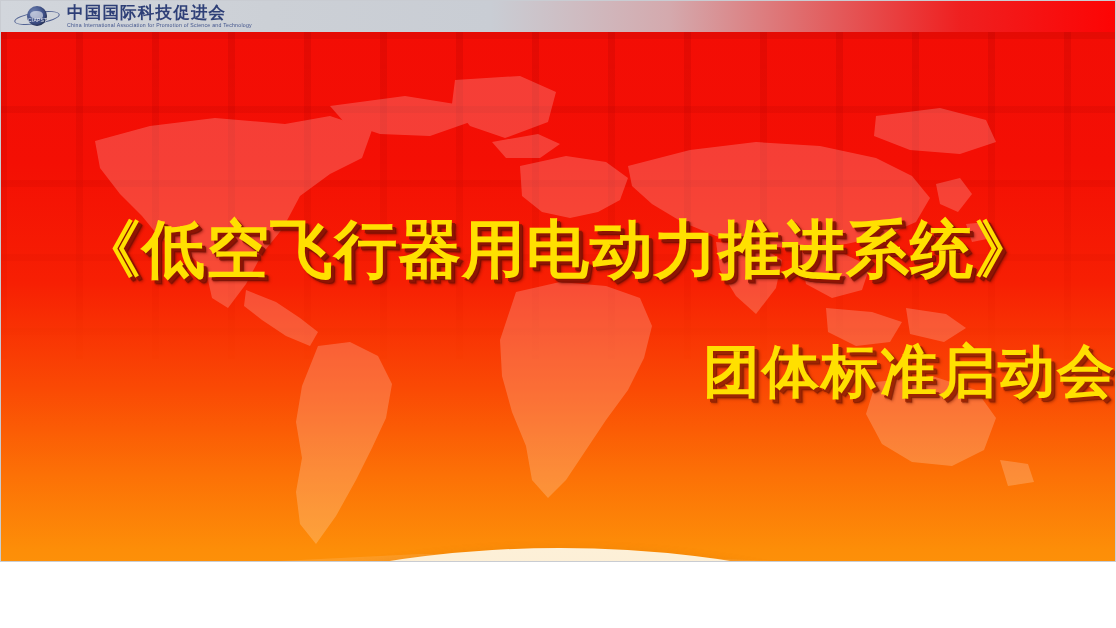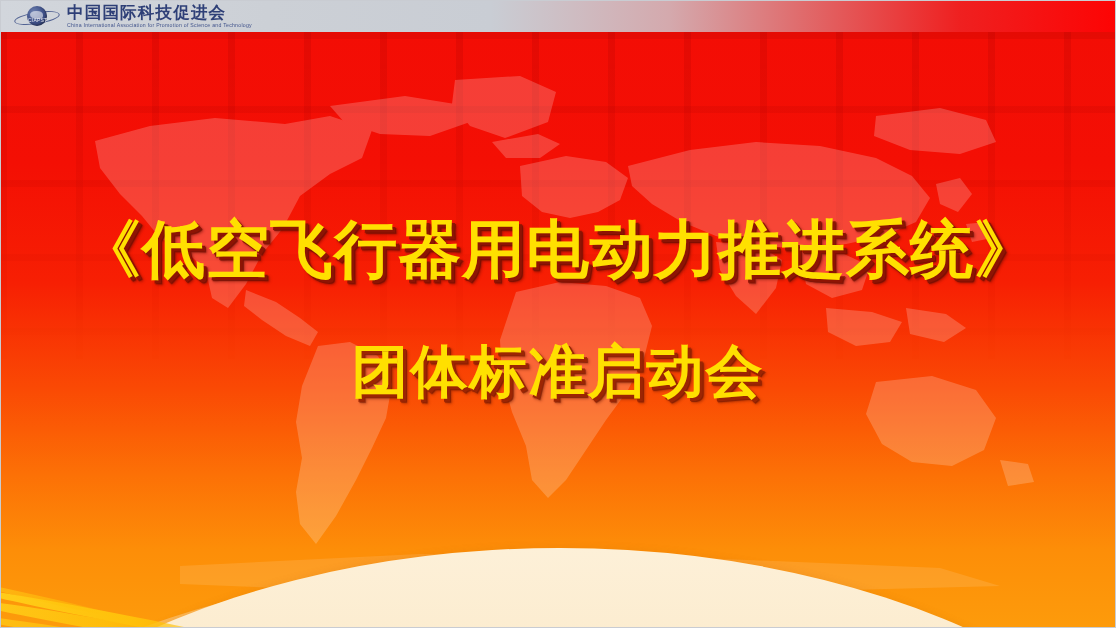--- a/index.html
+++ b/index.html
@@ -1,21 +1,21 @@
 <!DOCTYPE html>
 <html><head>
 <meta charset="utf-8">
 <style>
   * { margin:0; padding:0; box-sizing:border-box; }
   html,body { width:1116px; height:628px; background:#fff; }
   body { font-family:"Liberation Sans", sans-serif; overflow:hidden; }
 
   .slide {
     position:relative;
-    width:1116px; height:628px;
+    width:1116px; height:562px;
     overflow:hidden;
     background:#fff;
     padding-left:19px;
   }
 
   
   .header {
     position:absolute; top:0; left:0;
     width:1116px; height:32px;
     background:linear-gradient(to right,
@@ -163,20 +163,21 @@
       5px 5px 3px rgba(90,10,2,.45);
   }
   .title-sub {
     top:302px;
     font-size:57px;
     letter-spacing:2px;
     text-shadow:
       3px 3px 0 #9c2503,
       4px 4px 1px rgba(120,25,3,.8),
       5px 5px 3px rgba(100,20,2,.40);
+    text-align: right;
   }
   .date-line {
     top:425px;
     font-size:30px;
     letter-spacing:0.5px;
     text-shadow:
       2px 2px 0 #b24b04,
       3px 3px 2px rgba(140,55,3,.55);
   }
 

